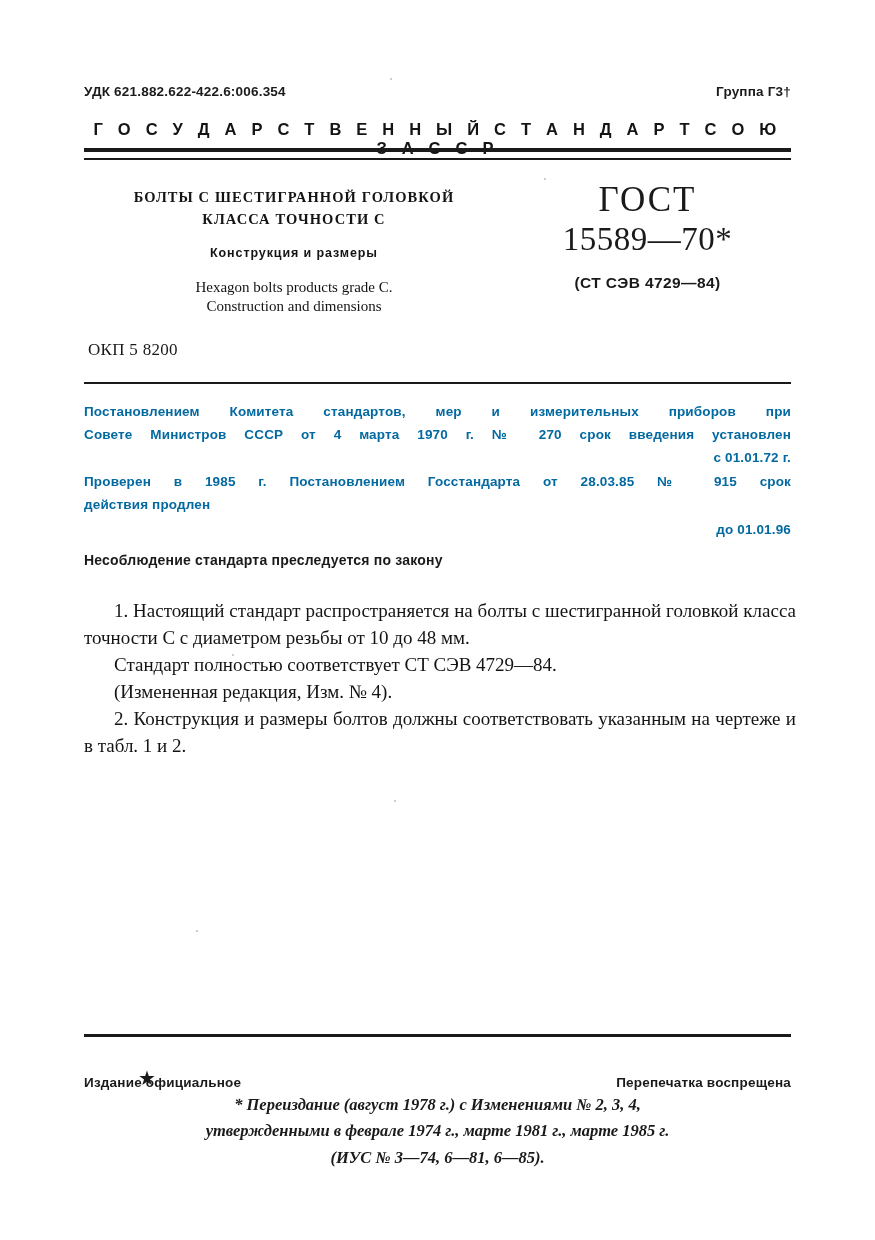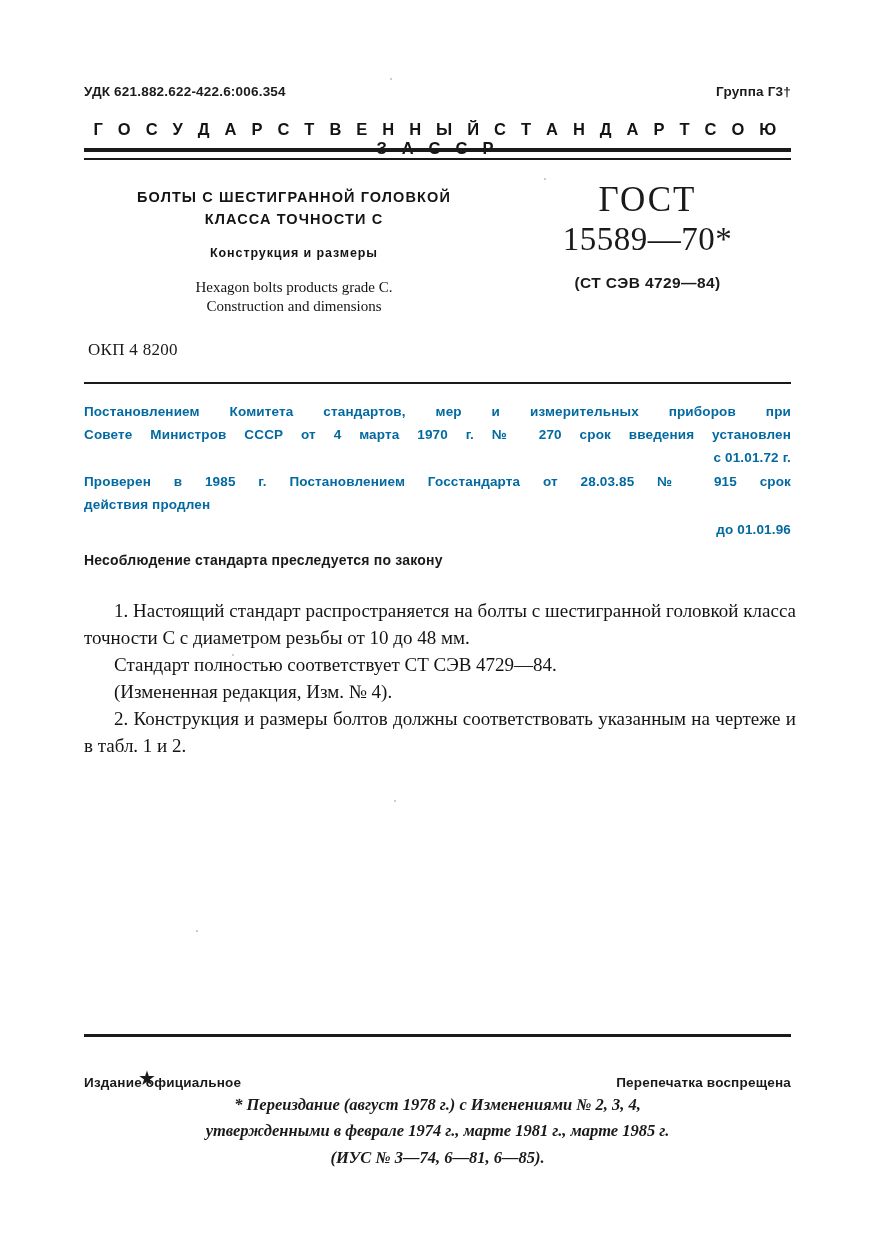--- a/index.html
+++ b/index.html
@@ -73,21 +73,21 @@
     top: 178px;
     width: 707px;
     display: flex;
   }
   .title-left {
     width: 420px;
     text-align: center;
     padding-top: 8px;
   }
   .title-main {
-    font-family: Liberation Sans, sans-serif;
+    font-family: Liberation Serif, serif;
     font-weight: bold;
     font-size: 14.5px;
     letter-spacing: 1.1px;
     line-height: 1.55;
     color: #141414;
   }
   .title-sub {
     font-family: "Liberation Sans", sans-serif;
     font-weight: bold;
     font-size: 12.5px;
@@ -271,21 +271,21 @@
         <div>Construction and dimensions</div>
       </div>
     </div>
     <div class="title-right">
       <div class="gost-word">ГОСТ</div>
       <div class="gost-num">15589—70*</div>
       <div class="gost-st">(СТ СЭВ 4729—84)</div>
     </div>
   </div>
 
-  <div class="okp">ОКП 4 8200</div>
+  <div class="okp">ОКП 5 8200</div>
 
   <div class="rule-thin" style="top:382px;"></div>
 
   <div class="decree decree-1">
     <div class="l1">Постановлением Комитета стандартов, мер и измерительных приборов    при</div>
     <div class="l1">Совете Министров СССР от 4 марта 1970 г. № 270 срок введения установлен</div>
     <div class="right">с 01.01.72 г.</div>
   </div>
 
   <div class="decree decree-2">

